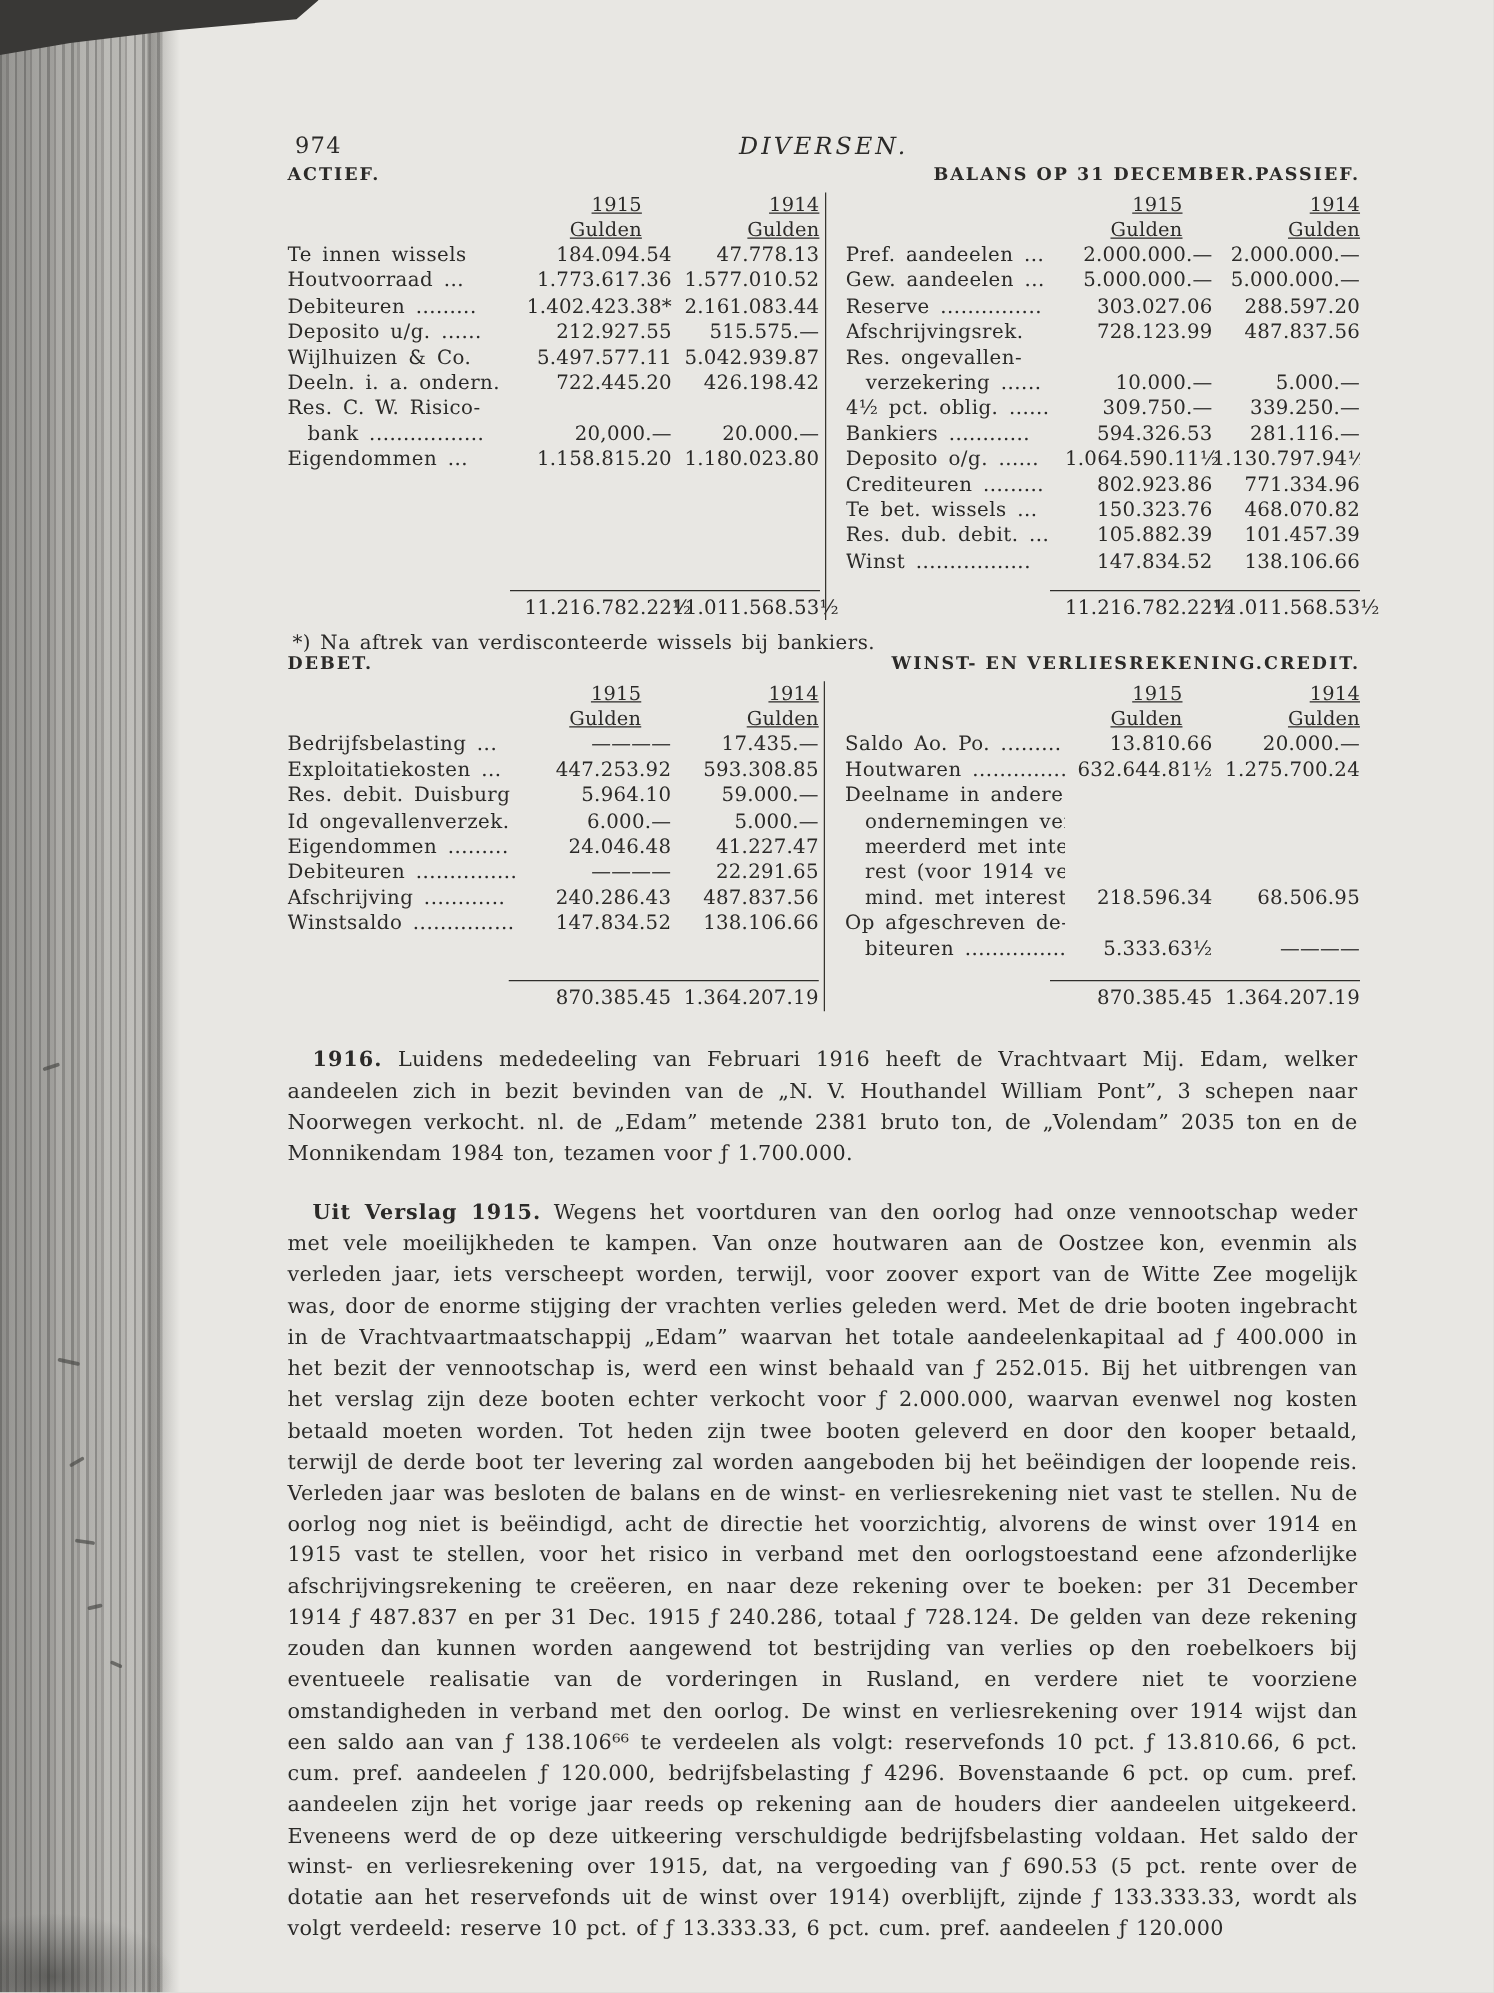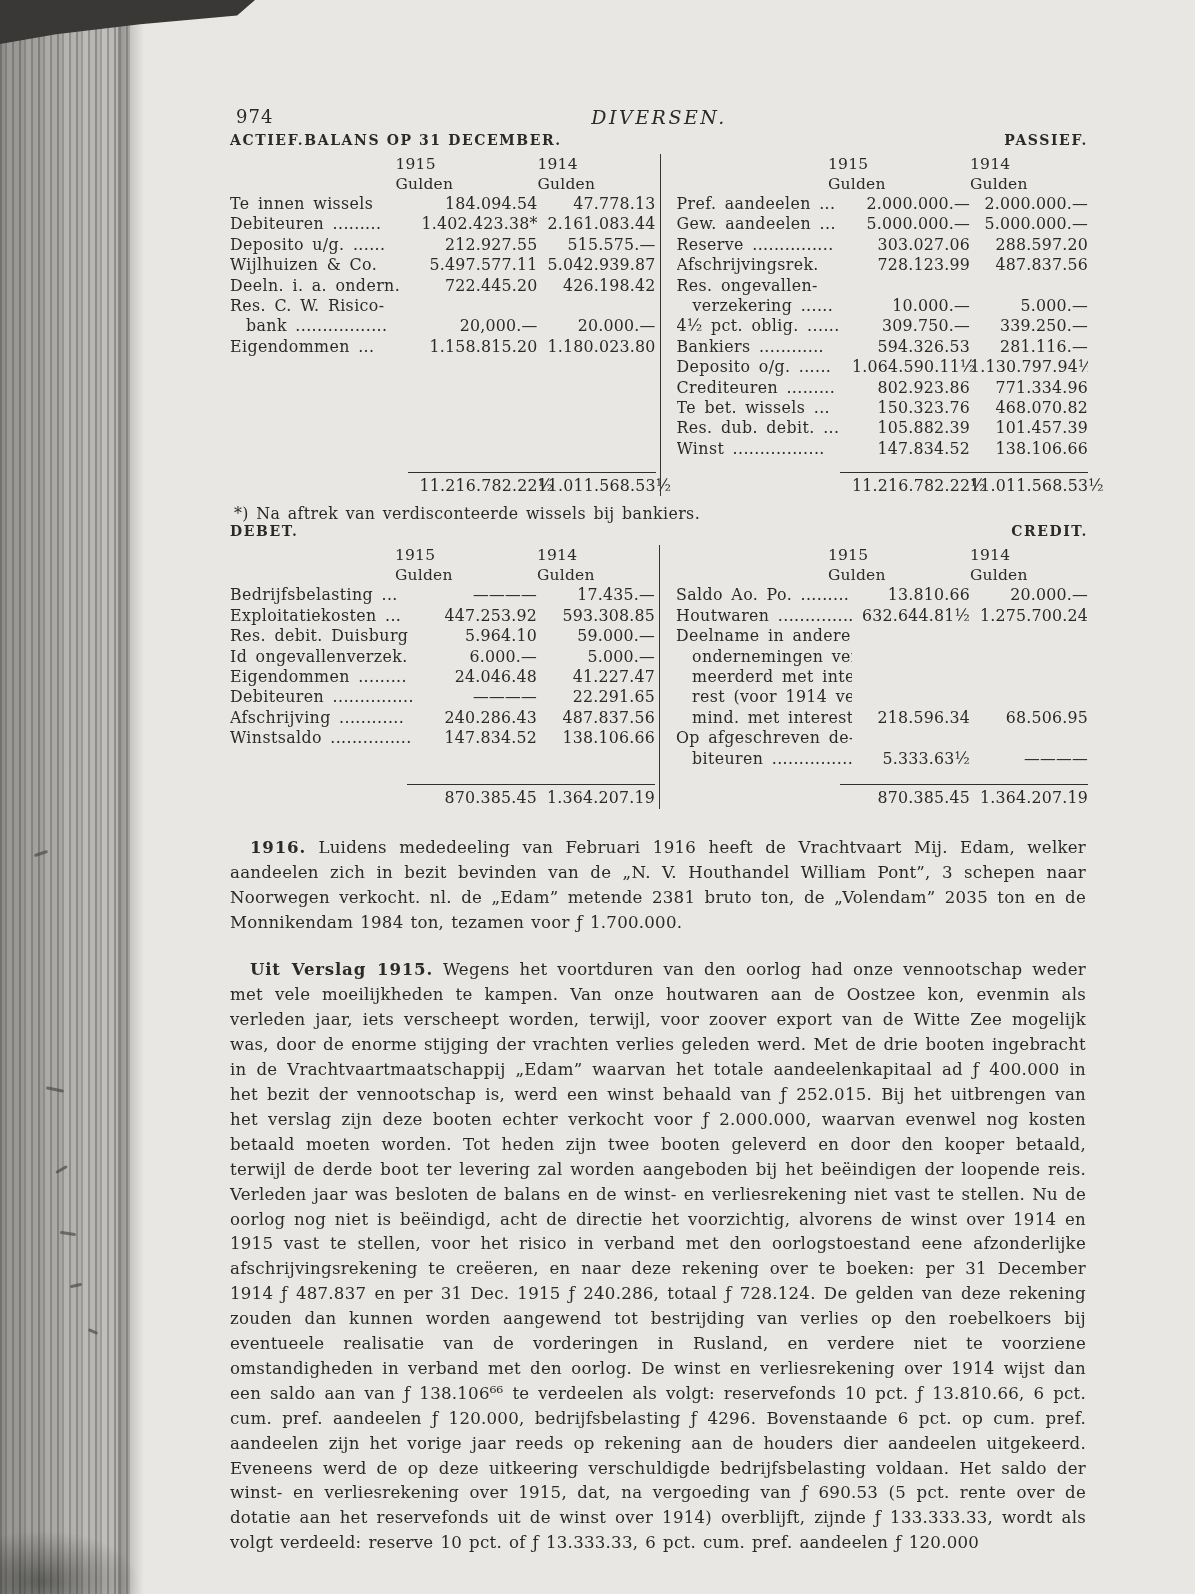--- a/index.html
+++ b/index.html
@@ -27,33 +27,33 @@
   .paper{position:absolute;left:230px;top:10px;width:858px;height:100%;}
   .page-head{position:relative;margin-top:96px;height:26px;}
   .pagenum{position:absolute;left:6px;top:0;font-size:18px;letter-spacing:1px;}
   .journal{position:absolute;left:0;right:0;text-align:center;font-style:italic;
            font-size:19px;letter-spacing:2.5px;}
   section.fin{margin:0;}
   .sec1{margin-top:28px;}
   .sec2{margin-top:26px;}
   .sec-titles{display:flex;justify-content:space-between;align-items:baseline;
               font-weight:bold;font-size:14px;letter-spacing:1.6px;margin-bottom:6px;}
-  .st.center{flex:1;text-align:left;}
+  .st.center{flex:1;text-align:right;}
   .tbl{display:flex;align-items:stretch;}
   .half{width:426px;}
   .hl{padding-right:4px;}
   .hr{padding-left:16px;width:412px;}
   .vdiv{width:1px;background:#35342f;}
   .yh{display:flex;font-size:15.5px;line-height:20px;}
   .rows{overflow:hidden;}
   .trow{display:flex;font-size:15.8px;line-height:20.4px;white-space:nowrap;}
   .tl{flex:1;letter-spacing:.4px;word-spacing:3px;overflow:hidden;}
   .trow.ind .tl{padding-left:16px;}
   .tn{width:118px;text-align:right;letter-spacing:.2px;}
-  .tn.c{text-align:left;padding-left:24px;}
+  .tn.c{text-align:right;padding-left:24px;text-decoration:underline;}
   .trule{width:248px;margin:15px 0 3px auto;border-top:1.6px solid #2f2e2b;}
   .trow.tot .tl{visibility:hidden;}
   .footnote{margin:8px 0 0 4px;font-size:15.8px;letter-spacing:.4px;word-spacing:2px;}
   
   .para{width:856px;margin:0;text-align:justify;font-size:16.6px;line-height:24.9px;
         letter-spacing:.25px;word-spacing:1.5px;text-indent:20px;}
   .p1{margin-top:26px;}
   .p2{margin-top:22px;}
   .lead{letter-spacing:.8px;}
 </style>
@@ -99,20 +99,25 @@
             <span class="tn c">Gulden</span>
             <span class="tn c">Gulden</span>
           </div>
           <div class="rows" style="height:263px">
               <div class="trow">
                 <span class="tl">Te innen wissels</span>
                 <span class="tn">184.094.54</span>
                 <span class="tn">47.778.13</span>
               </div>
               <div class="trow">
+                <span class="tl">Houtvoorraad   ...</span>
+                <span class="tn">1.773.617.36</span>
+                <span class="tn">1.577.010.52</span>
+              </div>
+              <div class="trow">
                 <span class="tl">Debiteuren .........</span>
                 <span class="tn">1.402.423.38*</span>
                 <span class="tn">2.161.083.44</span>
               </div>
               <div class="trow">
                 <span class="tl">Deposito u/g. ......</span>
                 <span class="tn">212.927.55</span>
                 <span class="tn">515.575.—</span>
               </div>
               <div class="trow">
@@ -234,20 +239,21 @@
             <span class="tn">11.011.568.53½</span>
           </div>
         </div>
       </div>
       <p class="footnote">*) Na aftrek van verdisconteerde wissels bij bankiers.</p>
     </section>
 
     <section class="fin sec2">
       <div class="sec-titles">
         <span class="st">DEBET.</span>
+        <span class="st center">WINST- EN VERLIESREKENING.</span>
         <span class="st">CREDIT.</span>
       </div>
       <div class="tbl">
         <div class="half hl">
           <div class="yh">
             <span class="tl"></span>
             <span class="tn c">1915</span>
             <span class="tn c">1914</span>
           </div>
           <div class="yh">

